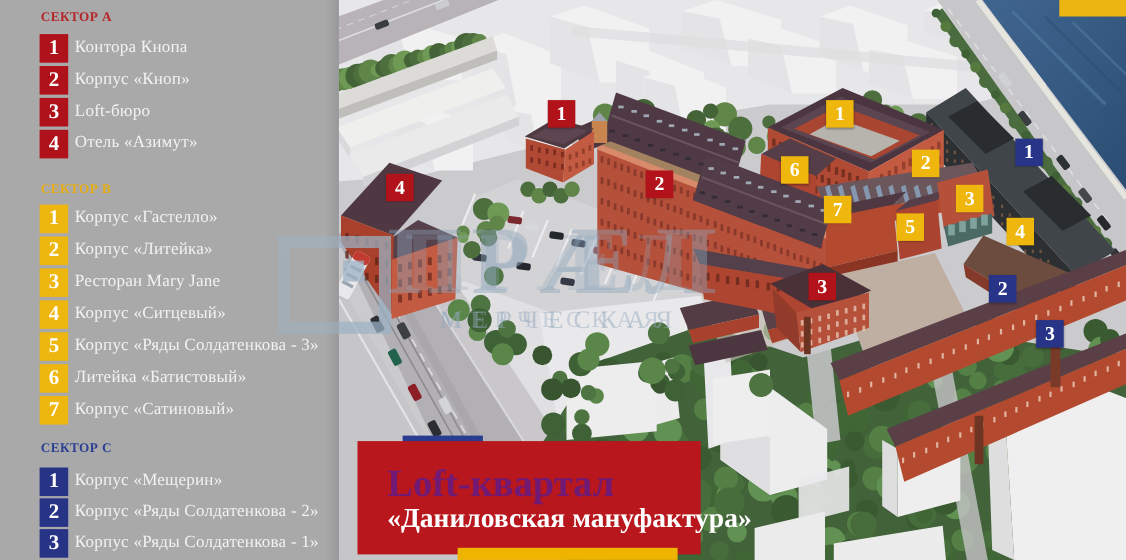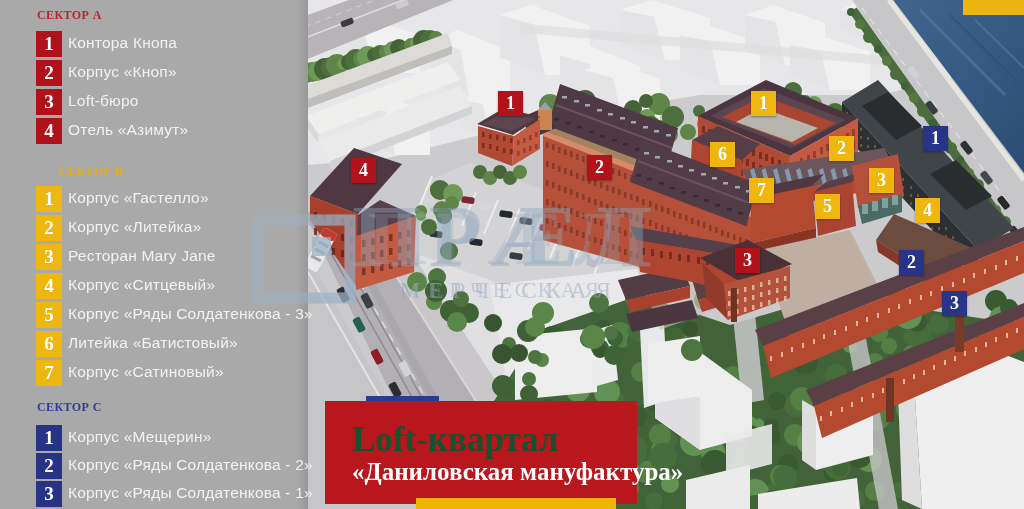--- a/index.html
+++ b/index.html
@@ -1,21 +1,21 @@
 <!DOCTYPE html>
 <html><head>
 <meta charset="utf-8">
 <style>
 html,body{margin:0;padding:0;}
 body{width:1024px;height:509px;overflow:hidden;position:relative;background:#a9a9aa;font-family:"Liberation Sans",sans-serif;}
 #map{position:absolute;left:0;top:0;}
 .hdr{position:absolute;left:37px;font-family:"Liberation Serif",serif;font-weight:bold;font-size:12px;letter-spacing:0.4px;}
 .it{position:absolute;left:36px;width:270px;height:26px;}
 .sq{position:absolute;left:0;top:0;width:26px;height:26px;text-align:center;color:#fff;font-family:"Liberation Serif",serif;font-weight:bold;font-size:19px;line-height:25px;}
-.lb{position:absolute;left:32px;top:3px;font-size:15.5px;color:#f2f2f2;white-space:nowrap;letter-spacing:0.2px;}
+.lb{position:absolute;left:32px;top:3px;font-size:15.5px;color:#f2f2f2;white-space:nowrap;letter-spacing:0.2px;font-family:Liberation Serif, serif;}
 .sqA{background:#b0121b;}
 .sqB{background:#edb70f;}
 .sqC{background:#273486;}
 .mk{position:absolute;width:25px;height:25px;text-align:center;color:#fff;font-family:"Liberation Serif",serif;font-weight:bold;font-size:18px;line-height:24px;box-shadow:0 1px 2px rgba(0,0,0,0.35);}
 .mkR{background:#b2131a;}
 .mkY{background:#efb70e;}
 .mkB{background:#283488;}
 </style>
 </head>
 <body>
@@ -1172,21 +1172,21 @@
 <div class="it" style="top:89px;">
     <div class="sq sqA">3</div>
     <div class="lb">Loft-бюро</div>
   </div>
 
 <div class="it" style="top:118px;">
     <div class="sq sqA">4</div>
     <div class="lb">Отель «Азимут»</div>
   </div>
 
-<div class="hdr" style="top:164px;color:#e7ae14;margin-left:22px;">СЕКТОР B</div>
+<div class="hdr" style="top:164px;color:#e7ae14;">СЕКТОР B</div>
 
 <div class="it" style="top:186px;">
     <div class="sq sqB">1</div>
     <div class="lb">Корпус «Гастелло»</div>
   </div>
 
 <div class="it" style="top:215px;">
     <div class="sq sqB">2</div>
     <div class="lb">Корпус «Литейка»</div>
   </div>
@@ -1241,21 +1241,21 @@
 <text x="368" y="264" font-family="Liberation Serif,serif" font-size="76" font-weight="bold" fill="#91a8be" opacity="0.28" letter-spacing="7">ПРÆЛ</text>
 <text x="400" y="297" font-family="Liberation Serif,serif" font-size="21" fill="#93a9be" opacity="0.42" letter-spacing="9">МЕРЧЕСКАЯ</text>
 </svg>
 
 <div style="position:absolute;left:366px;top:396px;width:73px;height:11px;background:#2a3c90;"></div>
 
 <div style="position:absolute;left:325px;top:401px;width:312px;height:103px;background:#b7171d;"></div>
 
 <div style="position:absolute;left:416px;top:498px;width:200px;height:11px;background:#efb400;"></div>
 
-<div style="position:absolute;left:352px;top:422px;color:#14532d;font-family:'Liberation Serif',serif;font-weight:bold;font-size:35px;line-height:1;">Loft-квартал</div>
+<div style="position:absolute;left:352px;top:422px;color:#701a75;font-family:'Liberation Serif',serif;font-weight:bold;font-size:35px;line-height:1;">Loft-квартал</div>
 
 <div style="position:absolute;left:352px;top:459px;color:#fff;font-family:'Liberation Serif',serif;font-weight:bold;font-size:25px;line-height:1;">«Даниловская мануфактура»</div>
 
 <div class="mk mkR" style="left:498px;top:91px;">1</div>
 
 <div class="mk mkR" style="left:587px;top:155px;">2</div>
 
 <div class="mk mkR" style="left:735px;top:248px;">3</div>
 
 <div class="mk mkR" style="left:351px;top:158px;">4</div>

